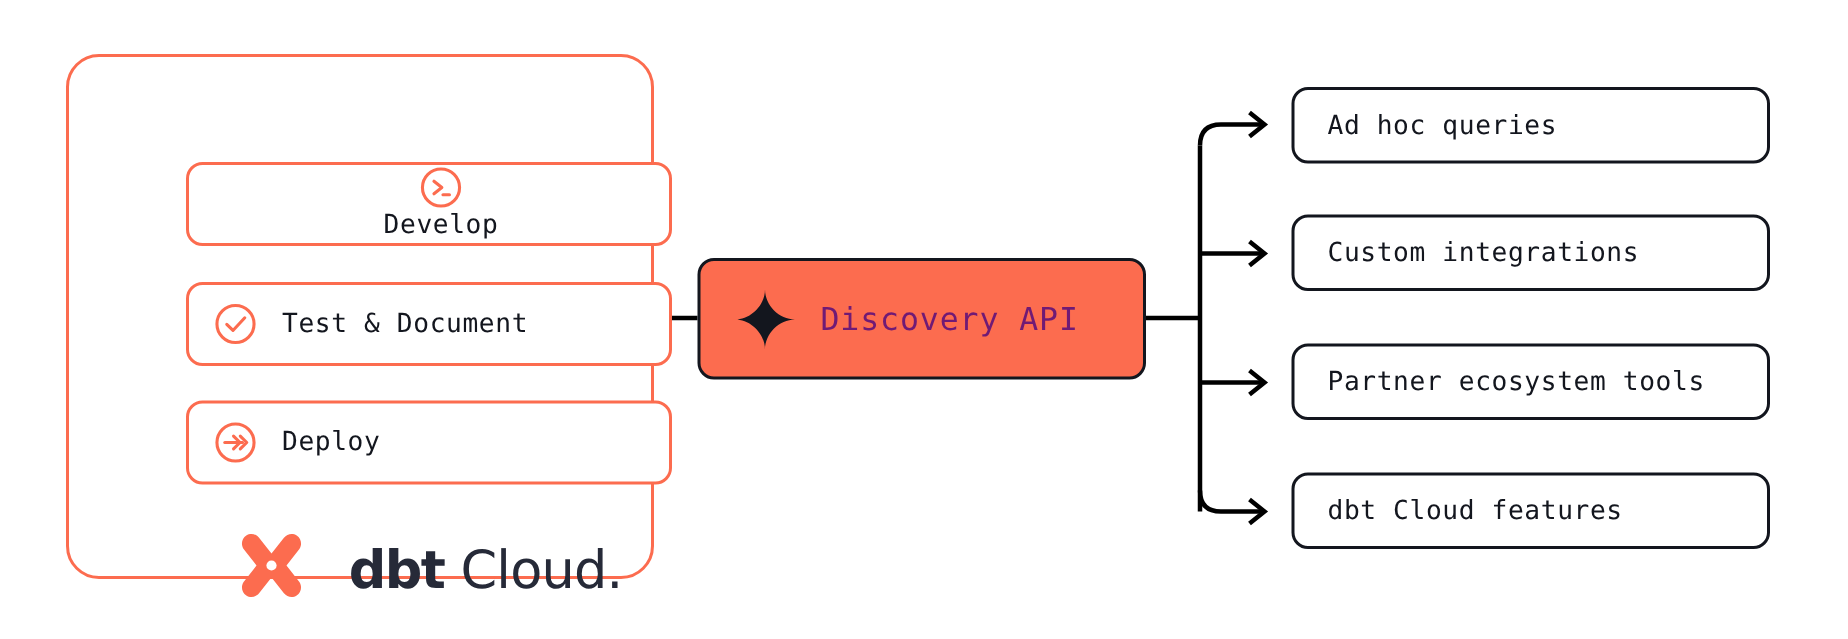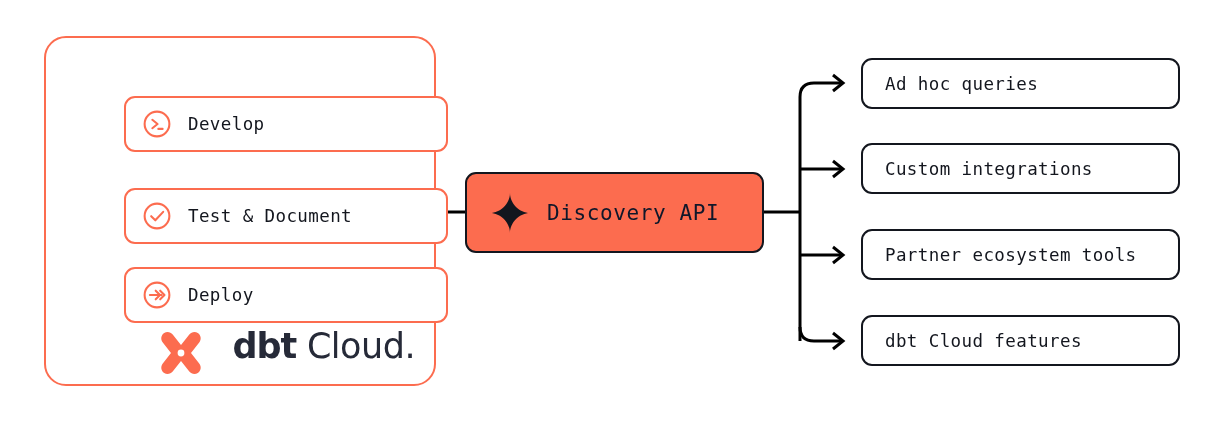--- a/index.html
+++ b/index.html
@@ -14,57 +14,57 @@
   .dbt-panel{
     position:absolute;left:44px;top:36px;width:392px;height:350px;
     border:2.5px solid #FC6C4F;border-radius:22px;box-sizing:border-box;
     background:#ffffff;
   }
   .stage-card{
     position:absolute;left:78px;width:324px;height:56px;
     border:2.5px solid #FC6C4F;border-radius:11px;box-sizing:border-box;
     background:#ffffff;display:flex;align-items:center;
   }
-  .stage-card.s0{top:58px;}
+  .stage-card.s0{top:70px;flex-direction:column;}
   .stage-card.s1{top:150px;}
   .stage-card.s2{top:229px;}
   .stage-icon{
     width:30px;height:30px;margin-left:16px;flex:0 0 auto;
     display:block;
   }
   .stage-label{
     margin-left:16px;font-size:17.5px;color:#13161E;letter-spacing:.4px;
     font-family:"DejaVu Sans Mono","Liberation Mono",monospace;
     white-space:nowrap;
   }
 
   
   .dbt-logo{
-    position:absolute;left:78px;top:292px;width:324px;height:58px;
-    display:flex;align-items:flex-start;justify-content:center;gap:27px;
+    position:absolute;left:78px;top:304px;width:324px;height:58px;
+    display:flex;align-items:flex-end;justify-content:center;gap:27px;
   }
   .dbt-mark{width:48px;height:46px;display:block;flex:0 0 auto;}
   .dbt-word{
     font-family:"DejaVu Sans","Liberation Sans",sans-serif;
     font-size:35px;line-height:1;white-space:nowrap;color:#262A38;
     letter-spacing:-1px;position:relative;top:-1px;
   }
   .dbt-word .bold{font-weight:bold;}
   .dbt-word .light{font-weight:normal;letter-spacing:-.5px;}
   .dbt-word .dot{font-weight:normal;}
 
   
   .api-node{
     position:absolute;left:465px;top:172px;width:299px;height:81px;
     background:#FC6C4F;border:2.5px solid #13161E;border-radius:11px;
     box-sizing:border-box;display:flex;align-items:center;
   }
   .api-spark{width:42px;height:42px;margin-left:22px;flex:0 0 auto;display:block;}
   .api-label{
-    margin-left:16px;font-size:21px;color:#0f172a;letter-spacing:.6px;
+    margin-left:16px;font-size:21px;color:#701a75;letter-spacing:.6px;
     font-family:"DejaVu Sans Mono","Liberation Mono",monospace;white-space:nowrap;
   }
 
   
   .out-card{
     position:absolute;left:861px;width:319px;height:51px;
     border:2.5px solid #13161E;border-radius:11px;box-sizing:border-box;
     background:#ffffff;display:flex;align-items:center;
   }
   .out-card.o0{top:58px;}

